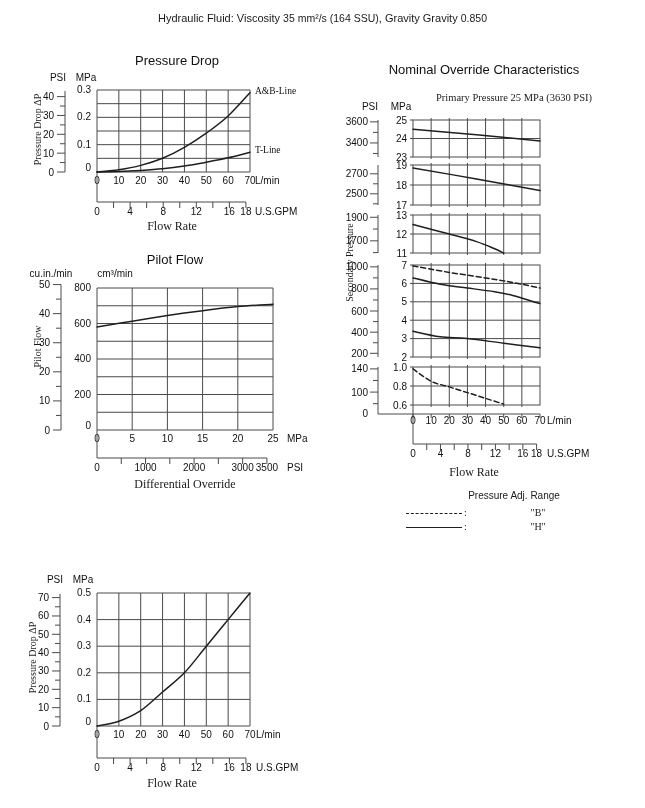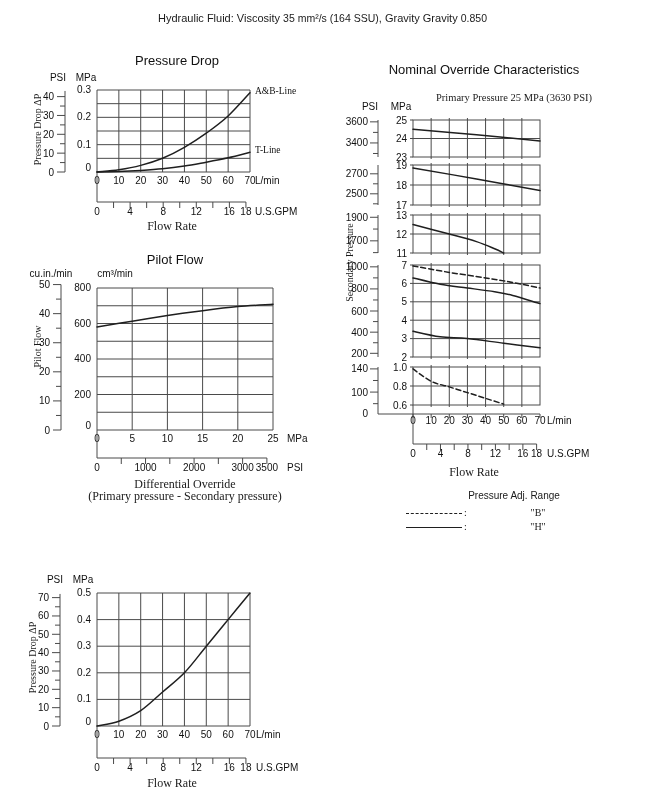--- a/index.html
+++ b/index.html
@@ -176,21 +176,20 @@
       <line x1="251.89280000000002" y1="208" x2="251.89280000000002" y2="214"></line>
       <text x="82" y="221" text-anchor="middle" class="n">0</text>
       <text x="130.5408" y="221" text-anchor="middle" class="n">1000</text>
       <text x="179.0816" y="221" text-anchor="middle" class="n">2000</text>
       <text x="227.62239999999997" y="221" text-anchor="middle" class="n">3000</text>
       <text x="251.89280000000002" y="221" text-anchor="middle" class="n">3500</text>
       <text x="272" y="221" text-anchor="start" class="u">PSI</text>
       <path d="M82.0,77.0C87.9,76.1 105.5,73.1 117.2,71.2C128.9,69.3 140.7,67.3 152.4,65.5C164.1,63.8 175.9,62.2 187.6,60.7C199.3,59.2 211.1,57.7 222.8,56.6C234.5,55.6 252.1,54.7 258.0,54.3" class="curve"></path>
     </svg>
   <div class="cap" style="left:82px;top:227px;width:176px">Differential Override</div>
-  <div class="cap" style="left:62px;top:239px;width:216px">(Primary pressure - Secondary pressure)</div>
 </figure>
 
 <figure style="left:336px;top:60px;width:310px;height:485px">
   <div class="chart-title" style="left:38px;top:2px;width:220px">Nominal Override Characteristics</div>
   <div class="chart-subtitle" style="left:78px;top:32px;width:200px">Primary Pressure 25 MPa (3630 PSI)</div>
   <div class="ylab" style="left:-47px;top:197px;width:120px">Secondary Pressure</div>
   <svg id="svgC" width="310" height="485">
       <text x="34" y="50" text-anchor="middle" class="u">PSI</text>
       <text x="65" y="50" text-anchor="middle" class="u">MPa</text>
       <rect x="77" y="60" width="127" height="37"></rect>

